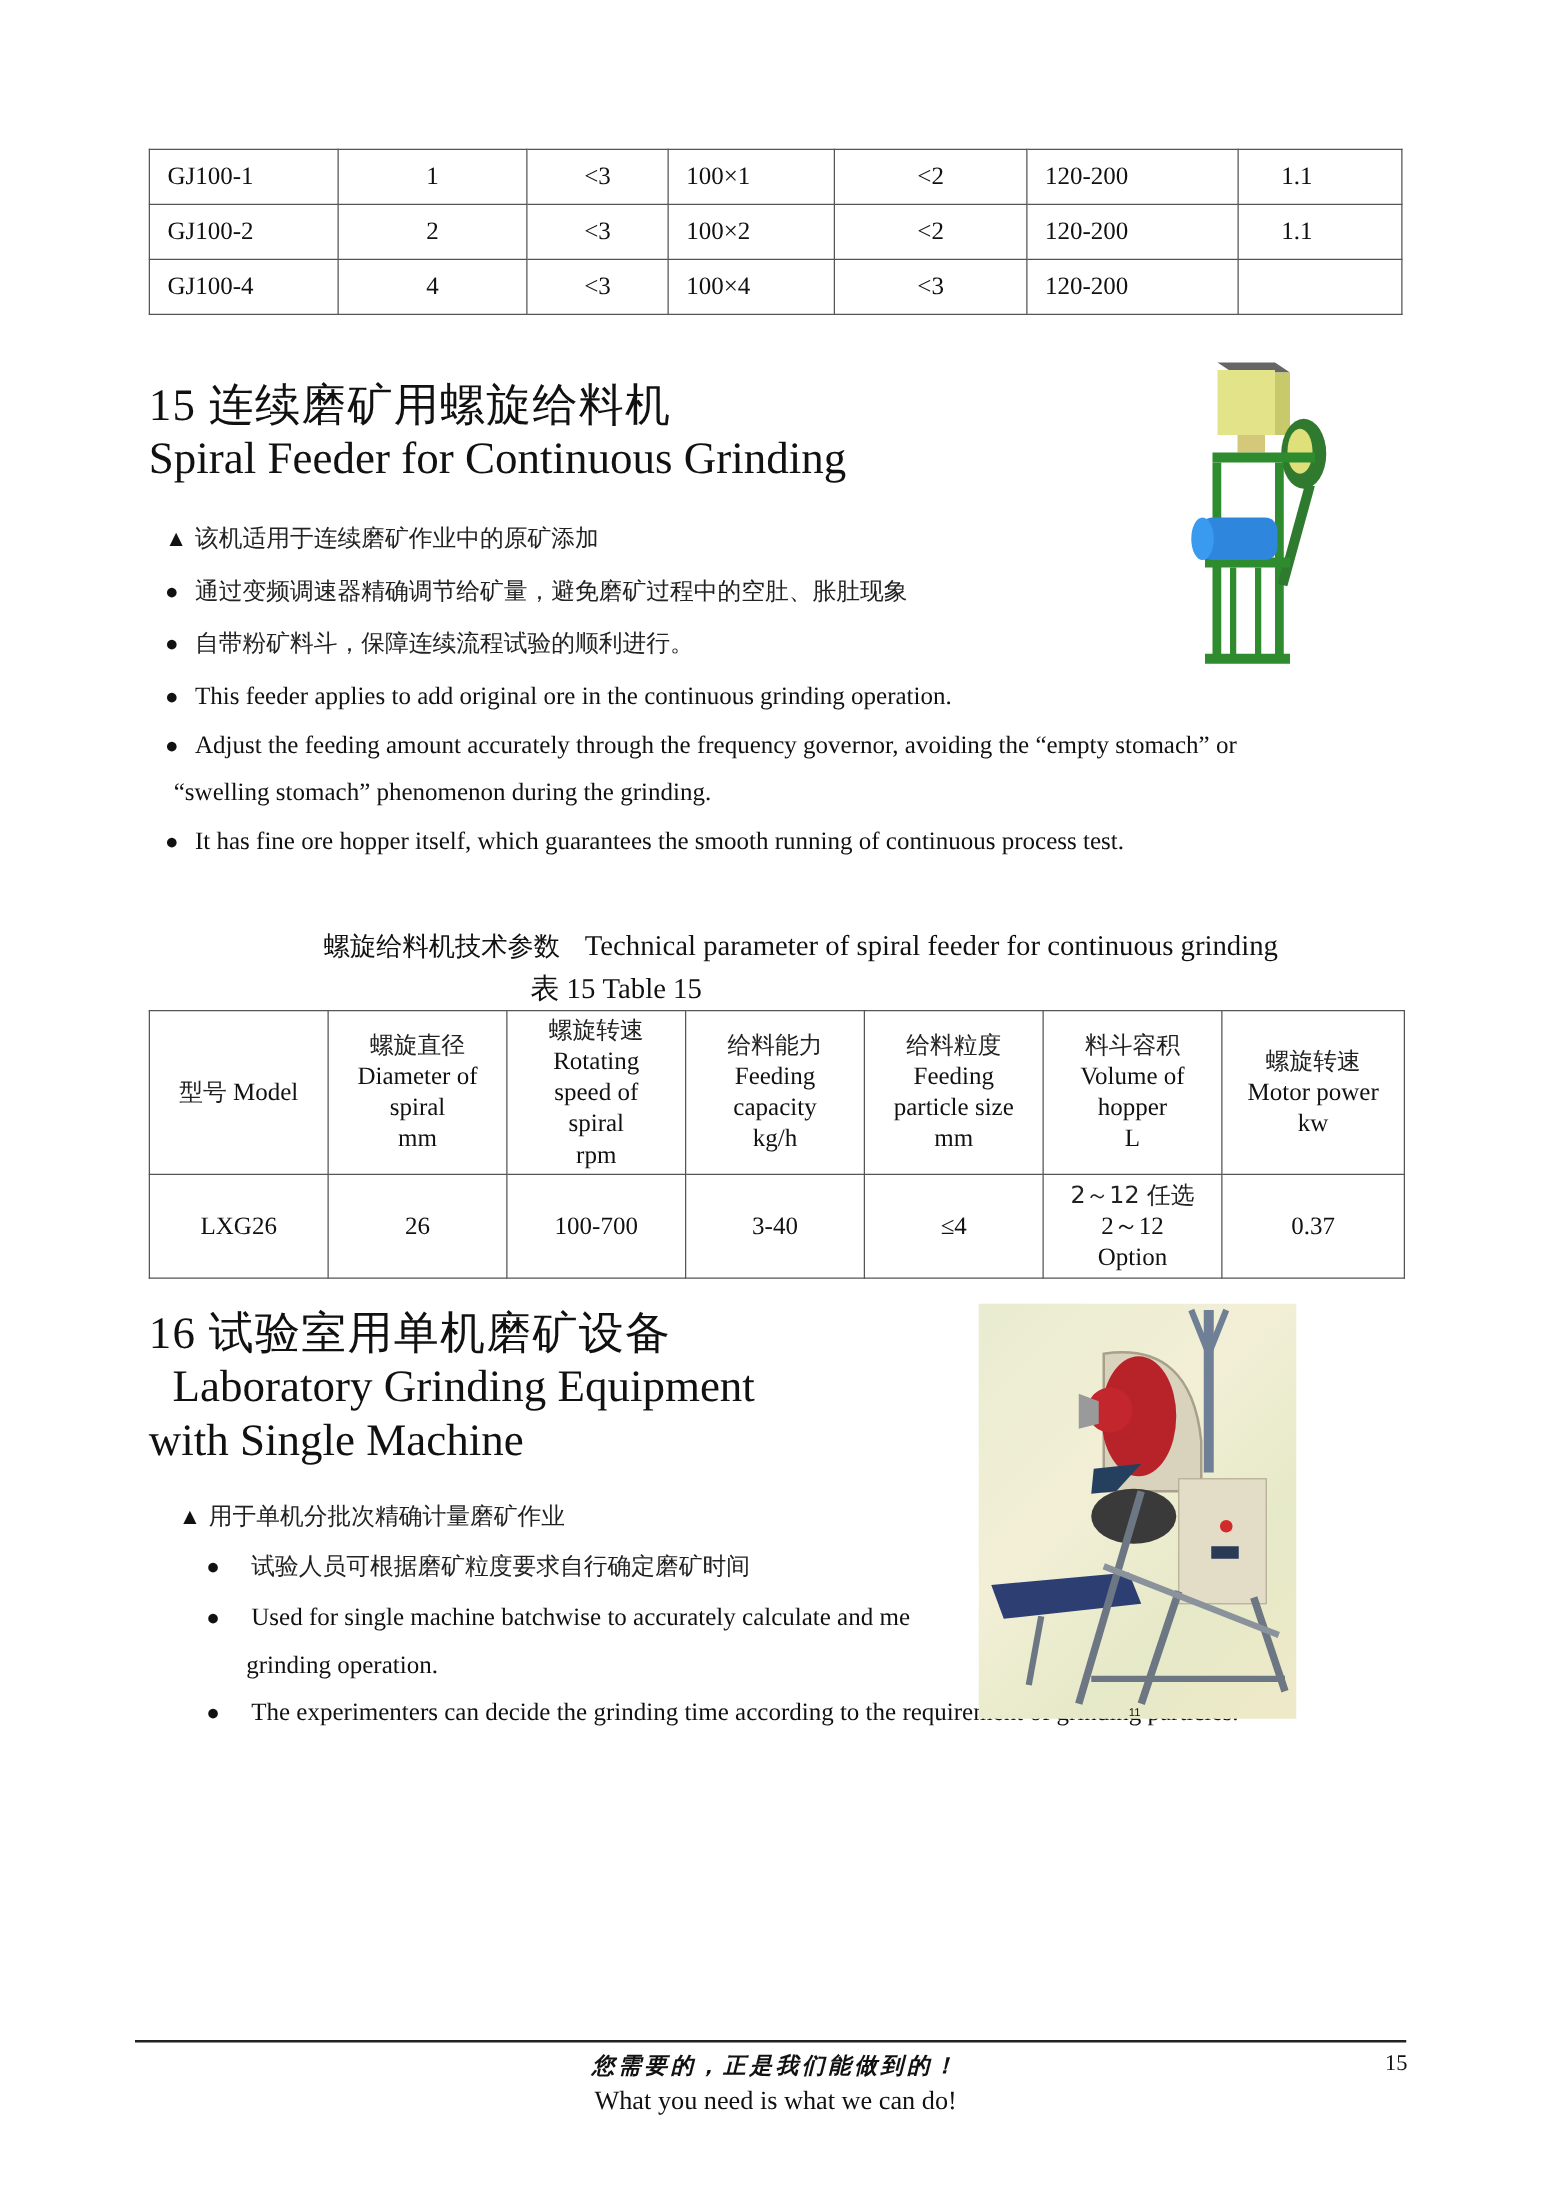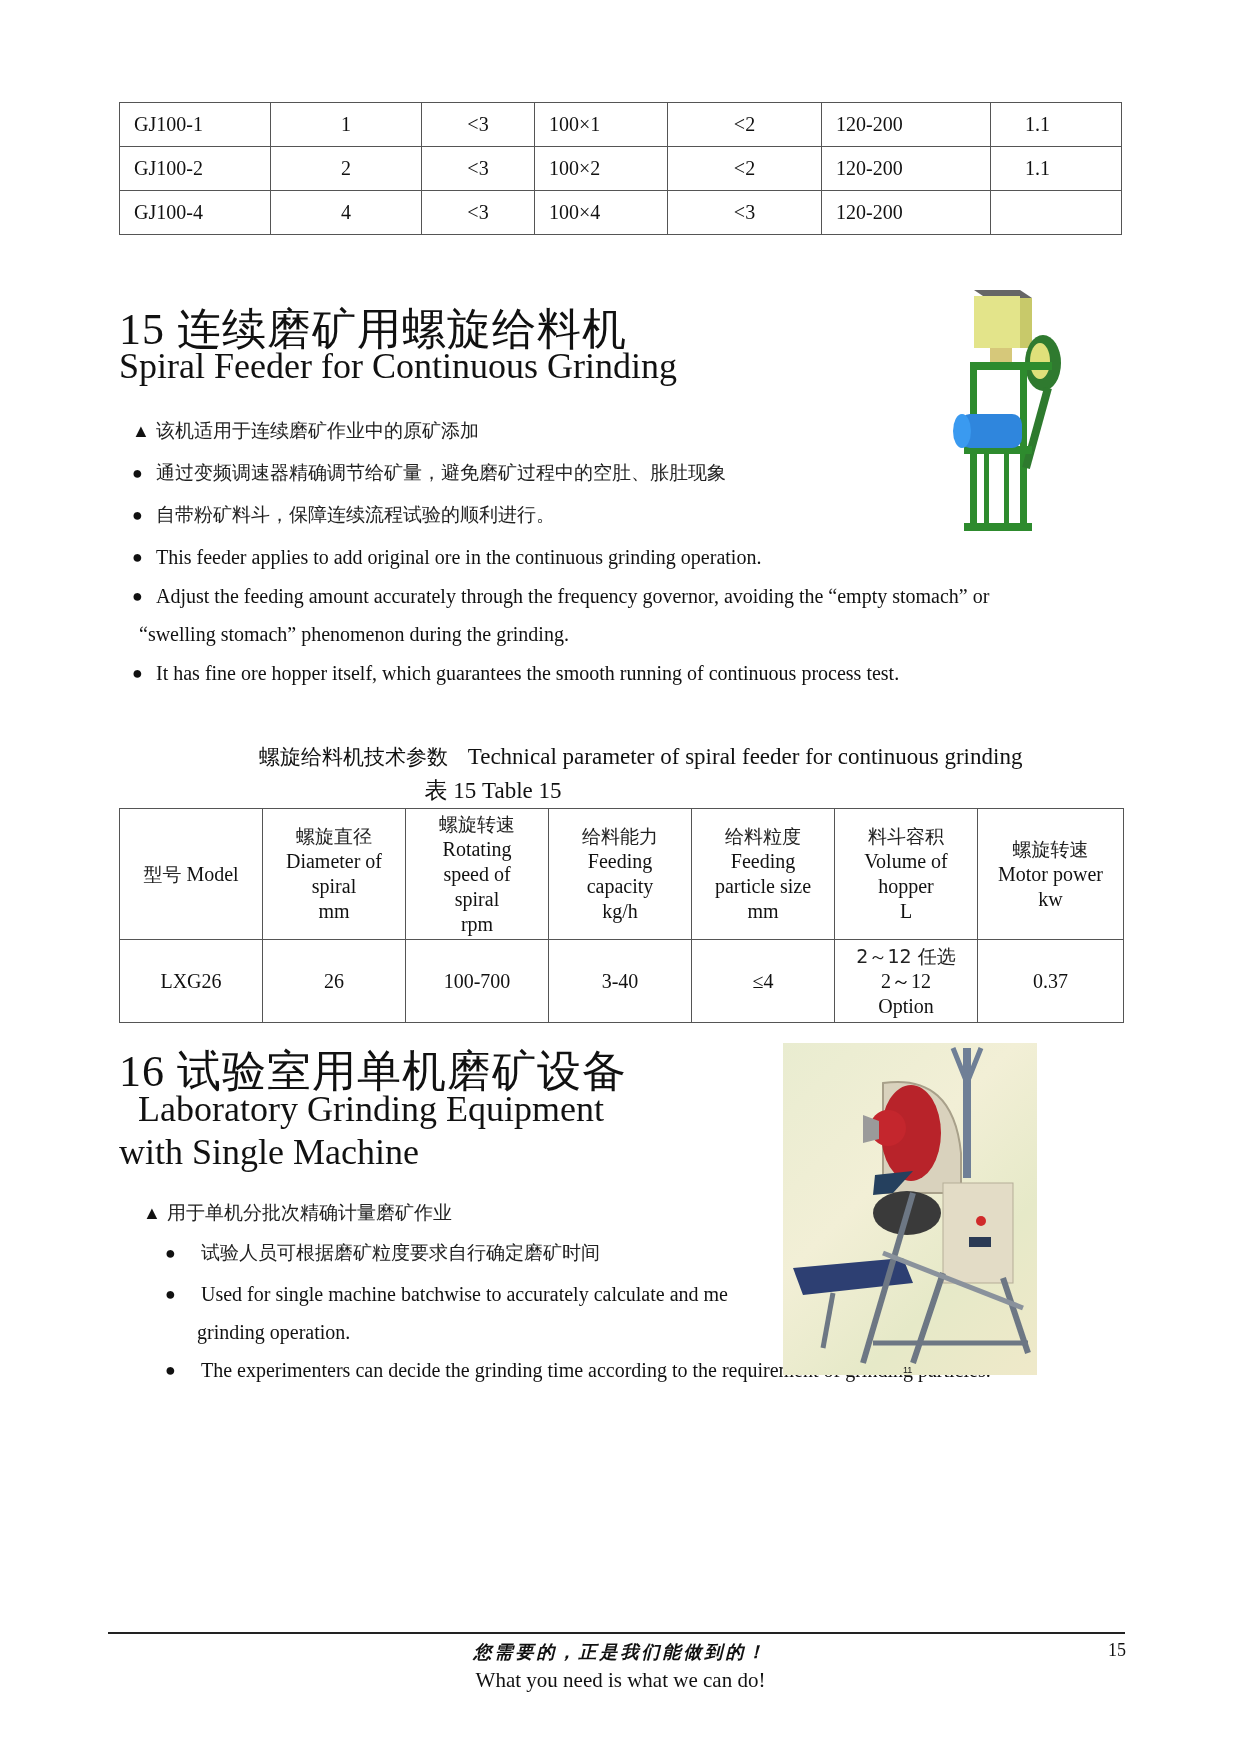--- a/index.html
+++ b/index.html
@@ -2,27 +2,27 @@
 <html><head>
 <meta charset="utf-8">
 <style>
   html, body { margin: 0; padding: 0; background: #ffffff; }
   body { width: 1241px; height: 1755px; position: relative; overflow: hidden;
          font-family: "Liberation Serif", "DejaVu Serif", serif; color: #111; }
   .abs { position: absolute; }
 
   
   table { border-collapse: collapse; }
-  .t1 { left: 119px; top: 102px; width: 1002px; table-layout: fixed; padding-left: 27px; }
+  .t1 { left: 119px; top: 119px; width: 1002px; table-layout: fixed; padding-left: 27px; }
   .t1 td { border: 1.5px solid #555; height: 43px; font-size: 20px; padding: 0; }
   .t1 td.l { text-align: left; padding-left: 14px; }
   .t1 td.c { text-align: center; }
 
   
-  .h-cn { font-size: 44px; letter-spacing: 1px; }
+  .h-cn { font-size: 36px; letter-spacing: 1px; }
   .h-en { font-size: 36px; }
 
   .bullet-line { font-size: 20px; display: flex; align-items: center; white-space: nowrap; }
   .bullet-line .mk { display: inline-block; width: 24px; font-size: 18px; }
   .cn { font-family: "DejaVu Sans", sans-serif; font-size: 19px; color: #222; }
 
   
   .caption { font-size: 23px; }
   .t2 { left: 119px; top: 808px; width: 1004px; table-layout: fixed; }
   .t2 td { border: 1.5px solid #555; text-align: center; font-size: 20px; line-height: 25px; padding: 0; vertical-align: middle; }

